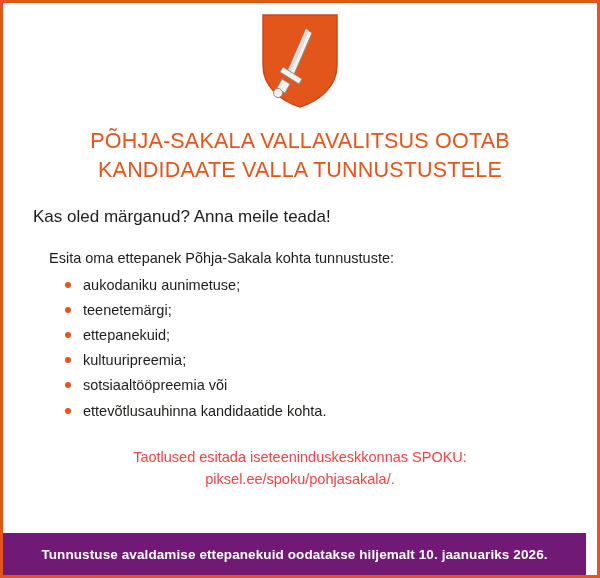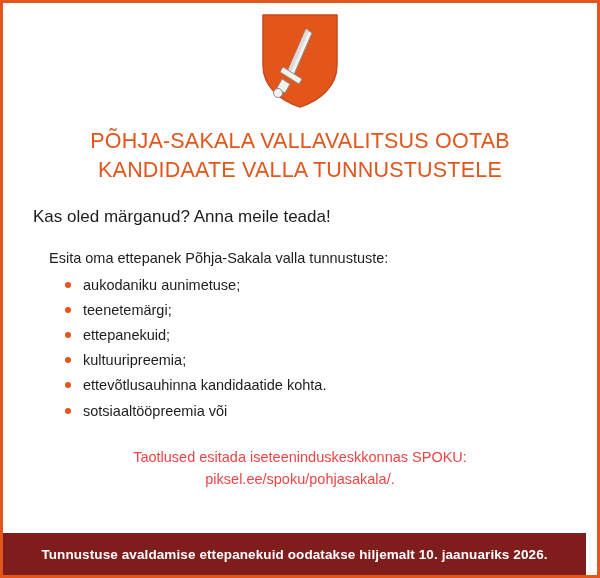--- a/index.html
+++ b/index.html
@@ -106,21 +106,21 @@
     display: block;
   }
 
   
   .footer {
     position: absolute;
     left: 0;
     right: 11px;
     bottom: 0;
     height: 42px;
-    background: #7f1d1d;
+    background: #701a75;
     color: #ffffff;
     display: flex;
     align-items: center;
     justify-content: center;
     font-size: 13.5px;
     font-weight: bold;
     letter-spacing: 0.1px;
   }
 </style>
 </head>
@@ -146,28 +146,28 @@
   </div>
 
   <div class="title">
     <div>PÕHJA-SAKALA VALLAVALITSUS OOTAB</div>
     <div>KANDIDAATE VALLA TUNNUSTUSTELE</div>
   </div>
 
   <div class="subtitle">Kas oled märganud? Anna meile teada!</div>
 
   <div class="body-block">
-    <p class="lead">Esita oma ettepanek Põhja-Sakala valla tunnustuste:</p>
+    <p class="lead">Esita oma ettepanek Põhja-Sakala kohta tunnustuste:</p>
     <ul class="items">
       <li><span class="b">aukodaniku aunimetuse;</span><span></span></li>
       <li><span class="b">teenetemärgi;</span><span></span></li>
       <li><span class="b">ettepanekuid;</span><span></span></li>
       <li><span class="b">kultuuripreemia;</span><span></span></li>
+      <li><span class="b">sotsiaaltööpreemia või</span><span></span></li>
       <li><span class="b">ettevõtlusauhinna</span><span> kandidaatide kohta.</span></li>
-      <li><span class="b">sotsiaaltööpreemia või</span><span></span></li>
     </ul>
   </div>
 
   <div class="apply">
     <div><span class="b">Taotlused</span><span> esitada </span><span class="b">iseteeninduskeskkonnas SPOKU</span><span>:</span></div>
     <div class="line2">piksel.ee/spoku/pohjasakala/.</div>
   </div>
 
   <div class="footer">
     <span>Tunnustuse avaldamise ettepanekuid oodatakse hiljemalt 10. jaanuariks 2026.</span>

